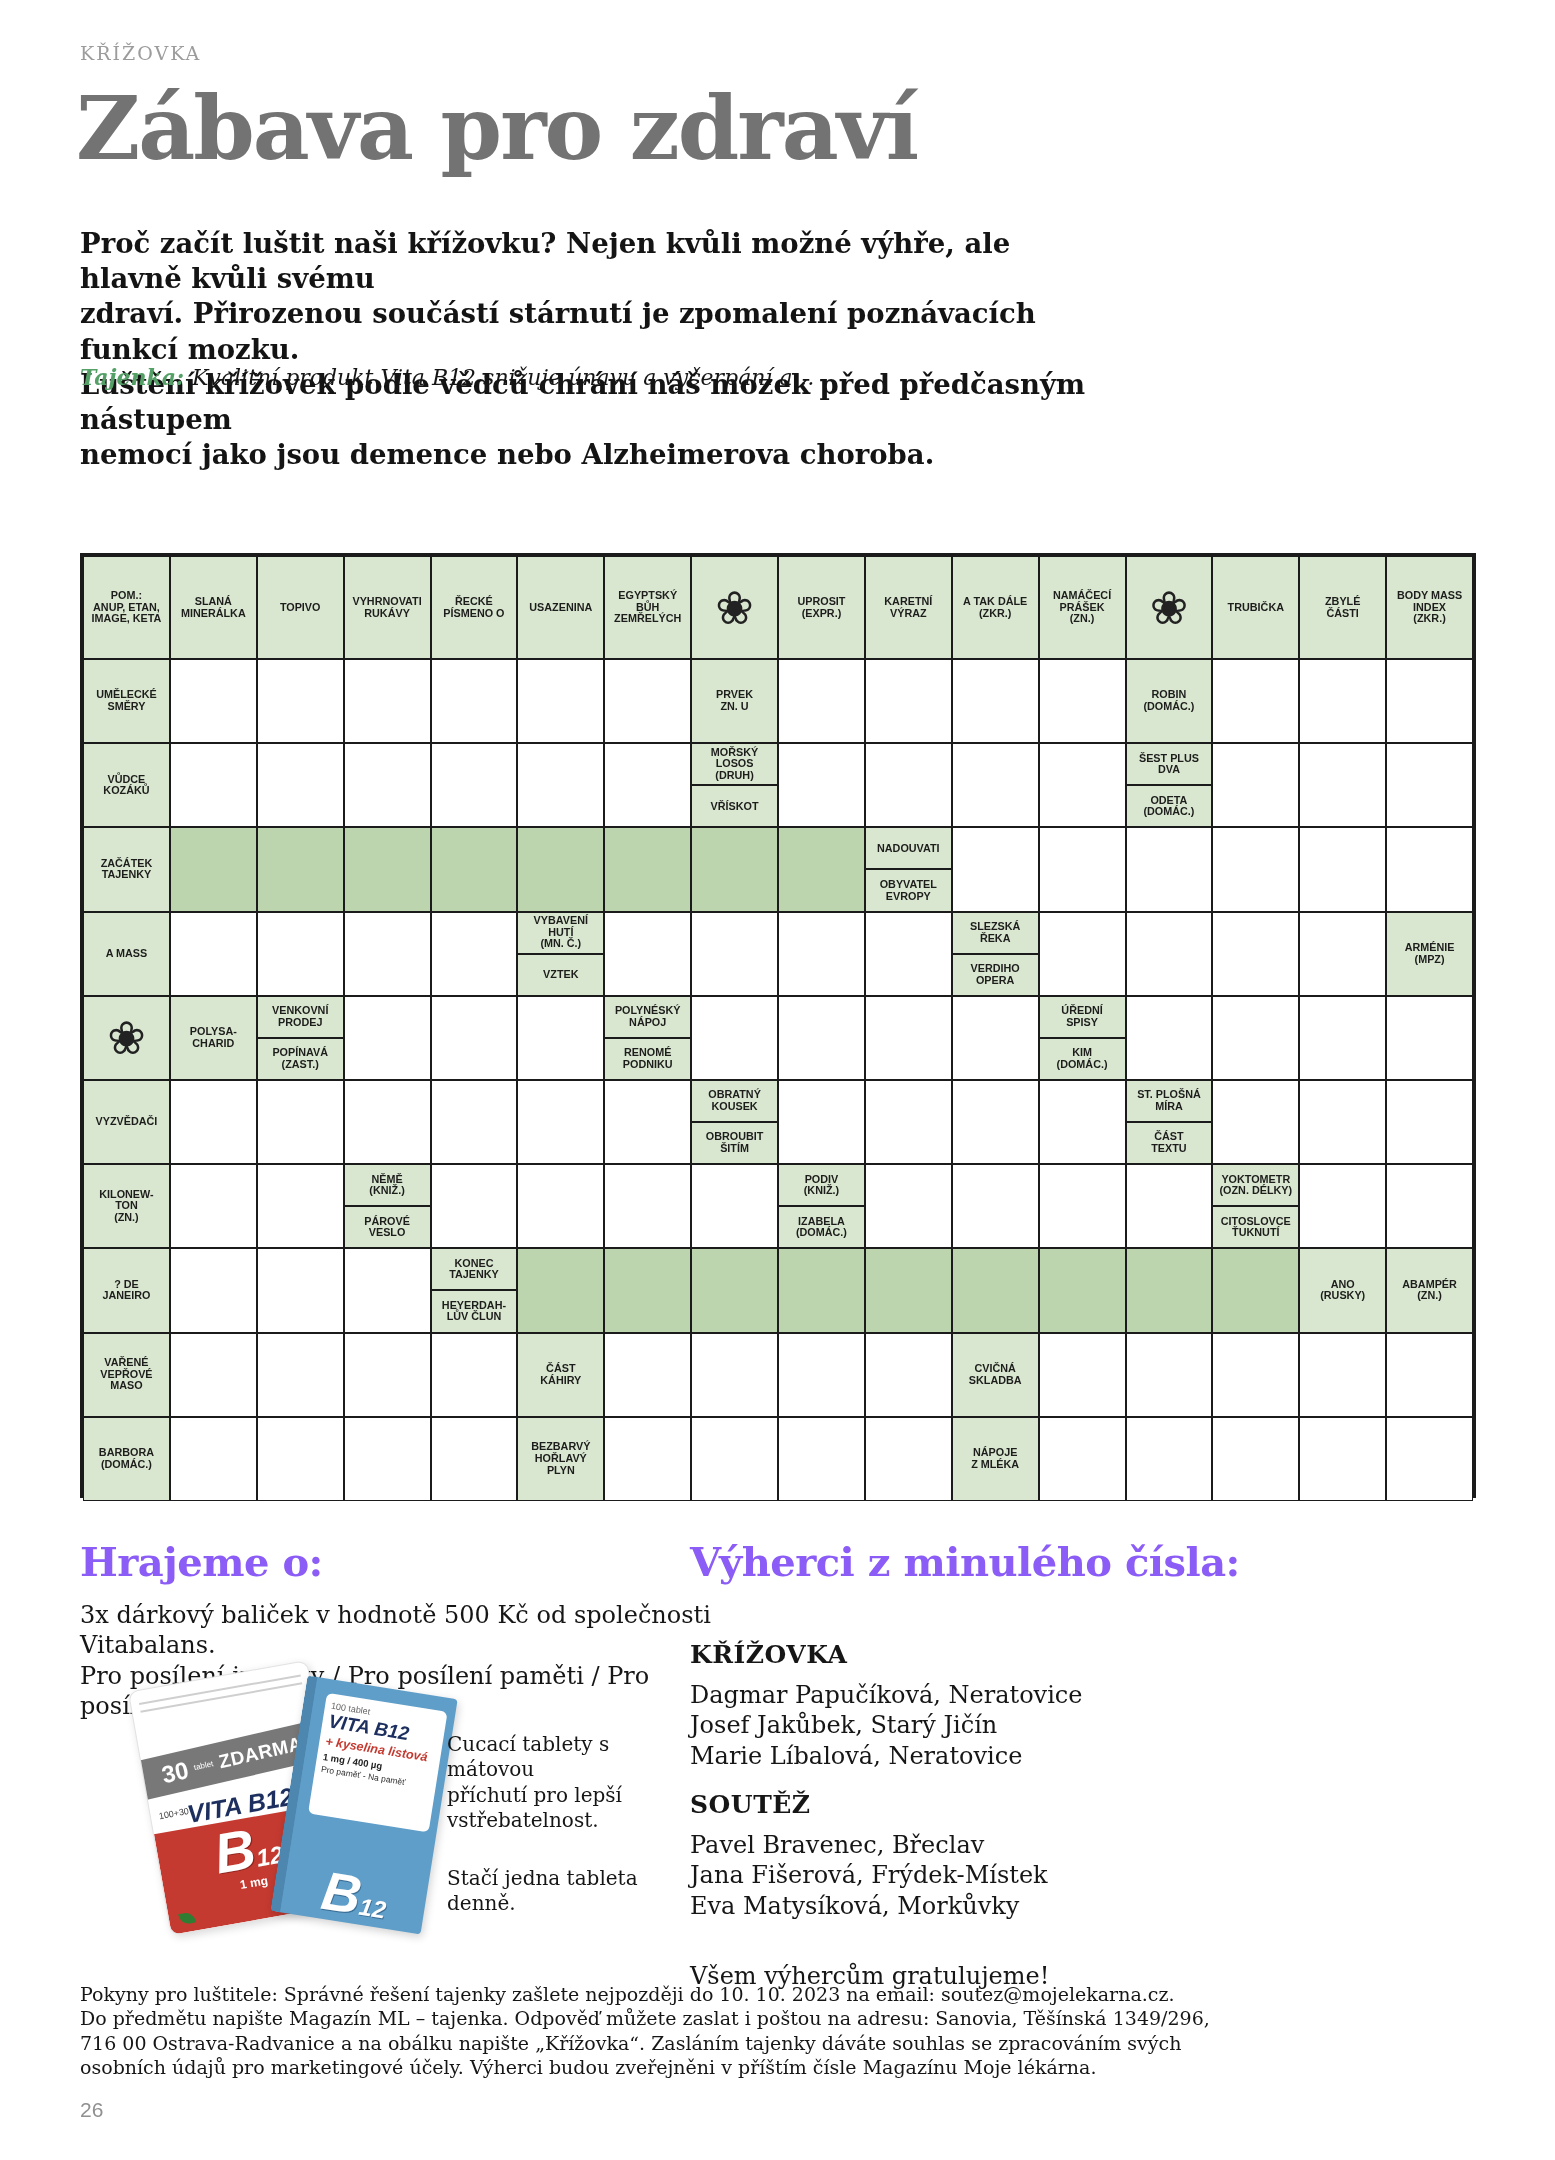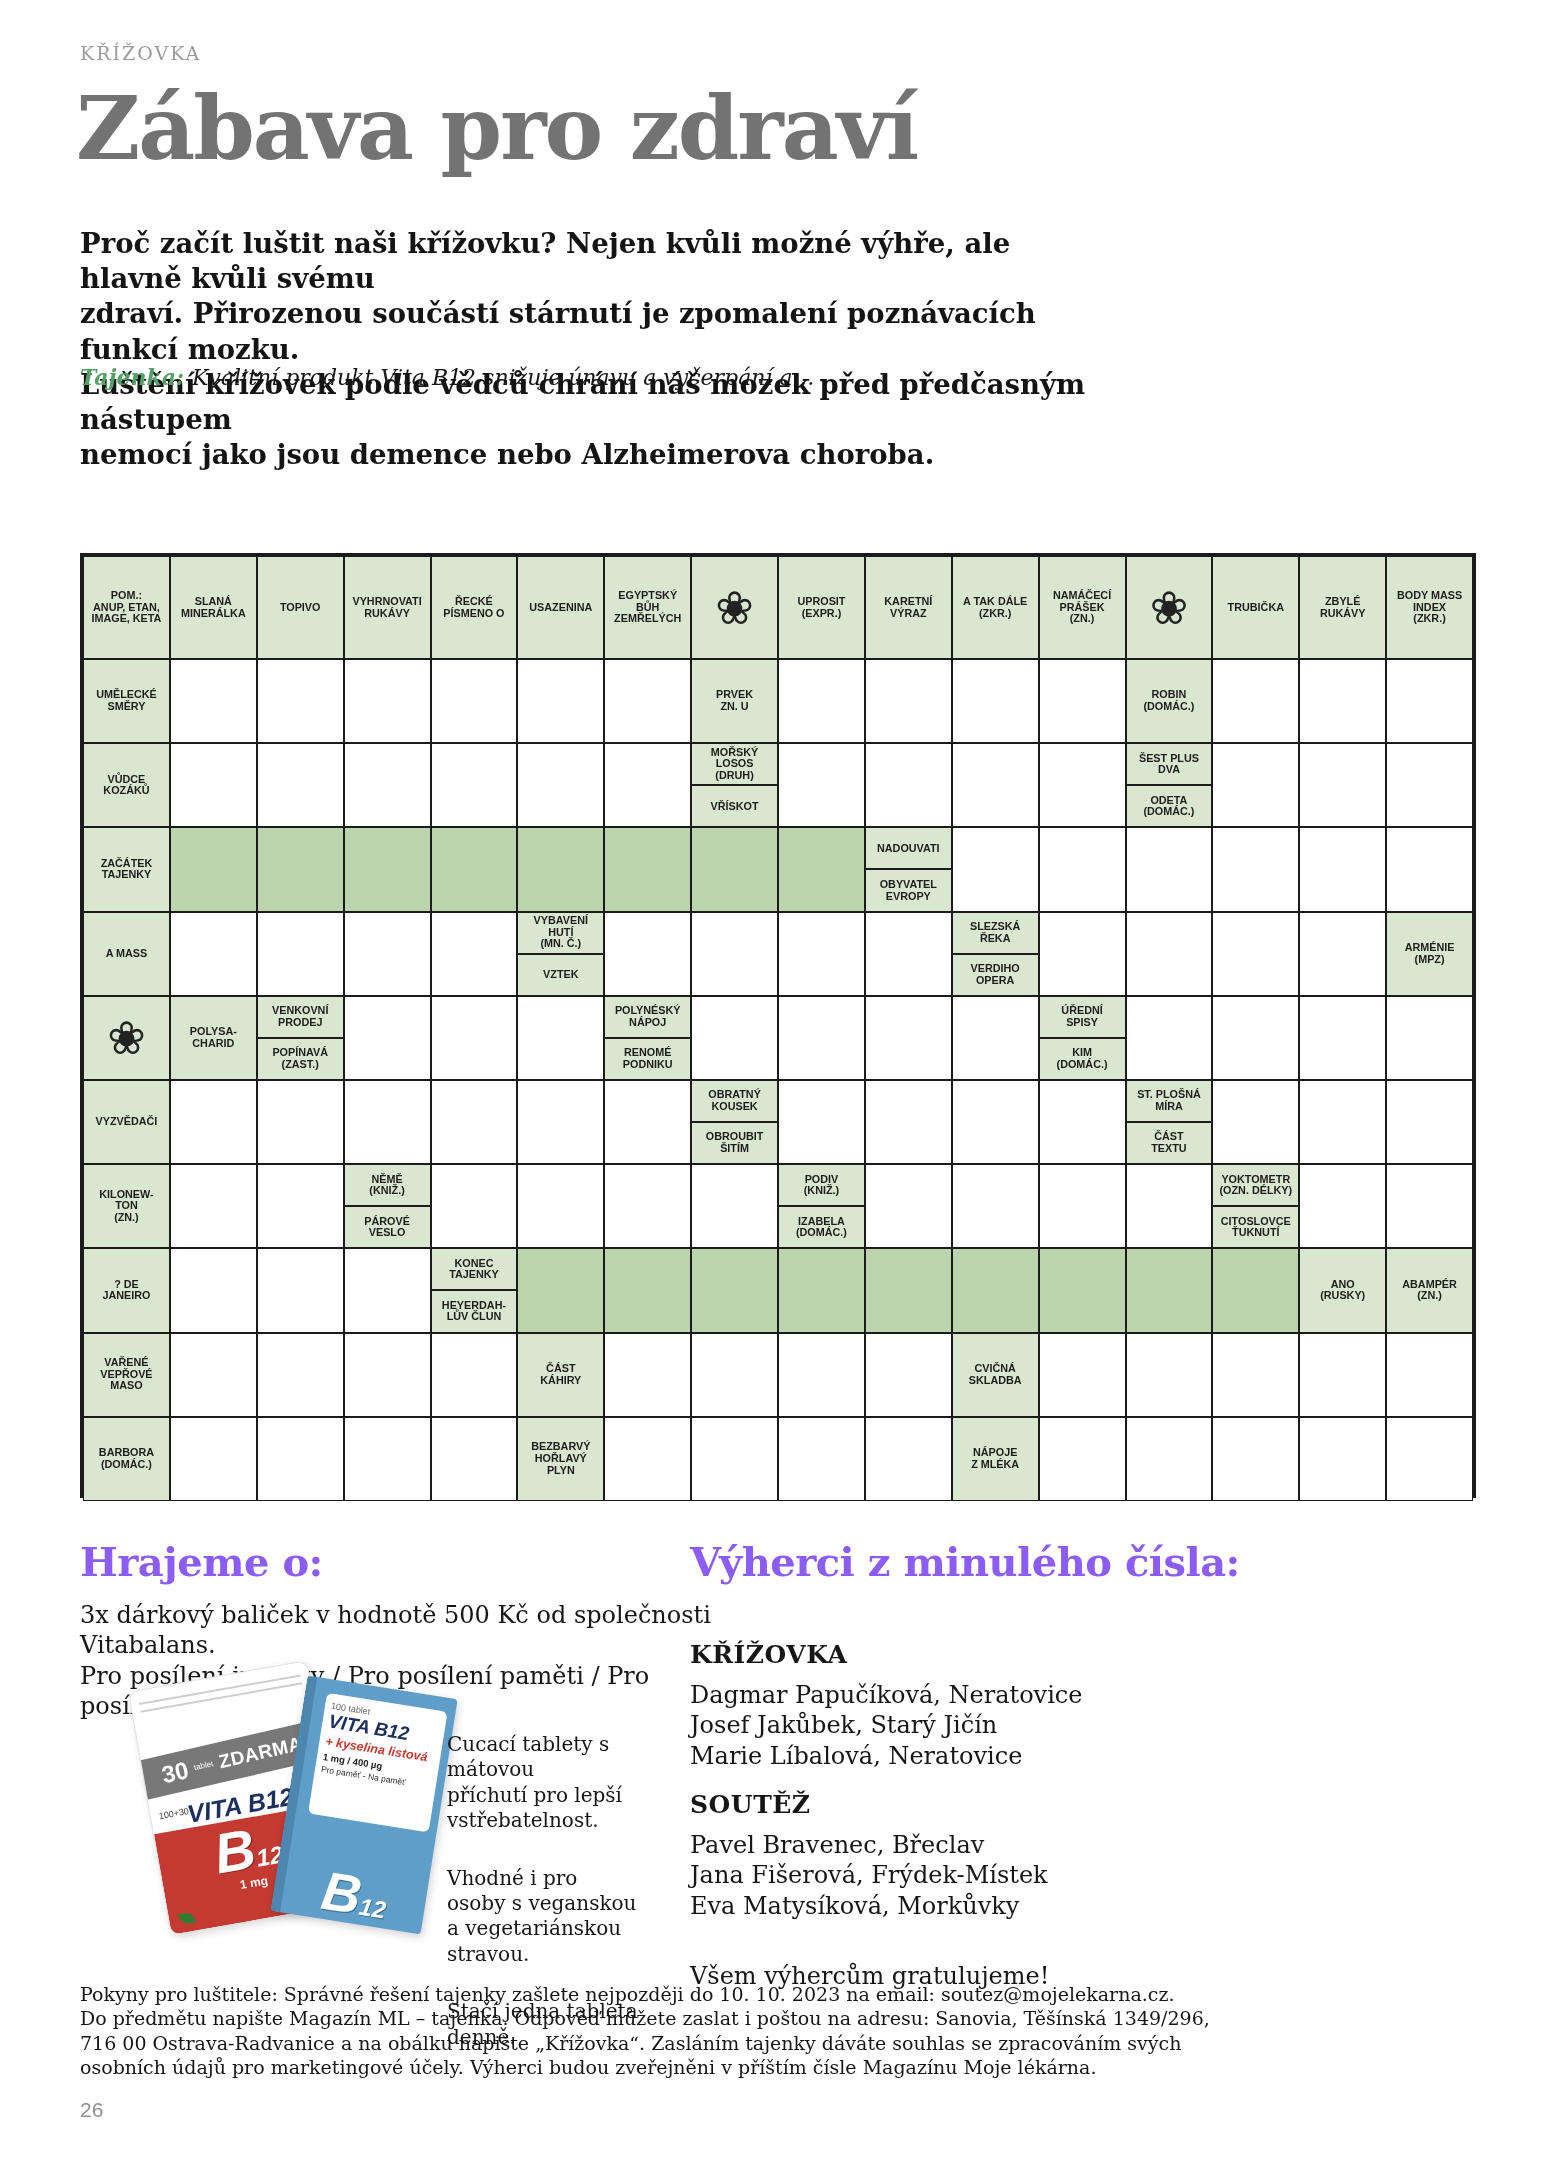--- a/index.html
+++ b/index.html
@@ -122,21 +122,21 @@
     <div class="cell label">KARETNÍ
 VÝRAZ</div>
     <div class="cell label">A TAK DÁLE
 (ZKR.)</div>
     <div class="cell label">NAMÁČECÍ
 PRÁŠEK
 (ZN.)</div>
     <div class="cell flower">❀</div>
     <div class="cell label">TRUBIČKA</div>
     <div class="cell label">ZBYLÉ
-RUKÁVY</div>
+ČÁSTI</div>
     <div class="cell label">BODY MASS
 INDEX
 (ZKR.)</div>
     <div class="cell label">UMĚLECKÉ
 SMĚRY</div>
     <div class="cell empty"></div>
     <div class="cell empty"></div>
     <div class="cell empty"></div>
     <div class="cell empty"></div>
     <div class="cell empty"></div>
@@ -376,24 +376,20 @@
     <div class="bigB">
       <span>B</span><span class="sub">12</span>
     </div>
   </div>
 </div>
 
 <div class="abs bullets">
   <p>Cucací tablety s mátovou
 příchutí pro lepší
 vstřebatelnost.</p>
-  <p>Vhodné i pro
-osoby s veganskou
-a vegetariánskou
-stravou.</p>
   <p>Stačí jedna tableta
 denně.</p>
 </div>
 
 <h2 class="abs h2 vyherci">Výherci z minulého čísla:</h2>
 <div class="subhead crossword-sub">KŘÍŽOVKA</div>
 <div class="names names-1">
   <div>Dagmar Papučíková, Neratovice</div>
   <div>Josef Jakůbek, Starý Jičín</div>
   <div>Marie Líbalová, Neratovice</div>

